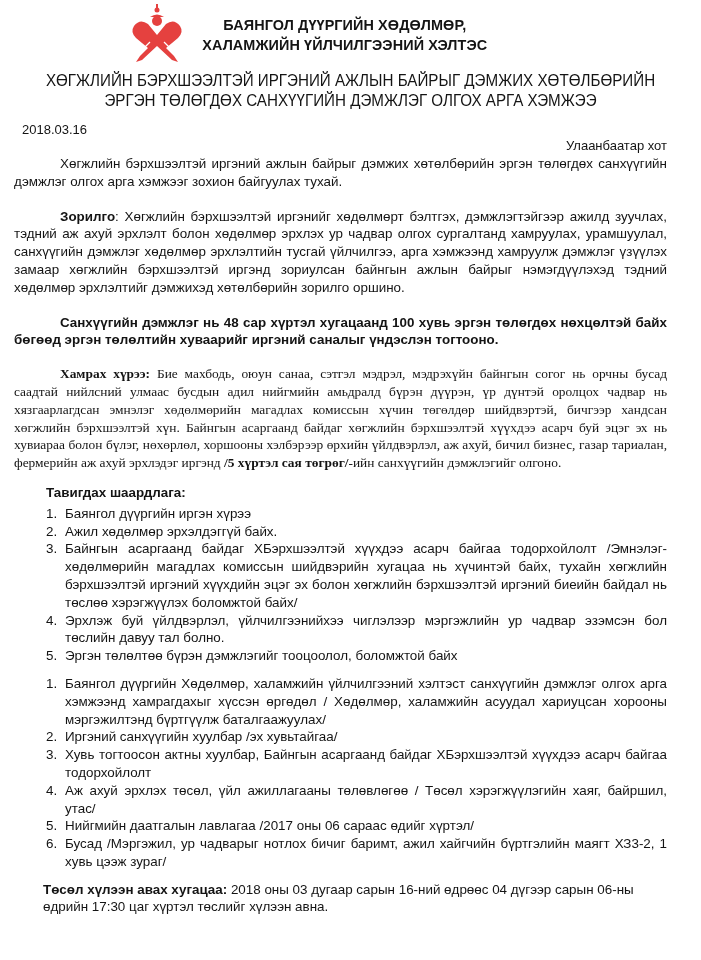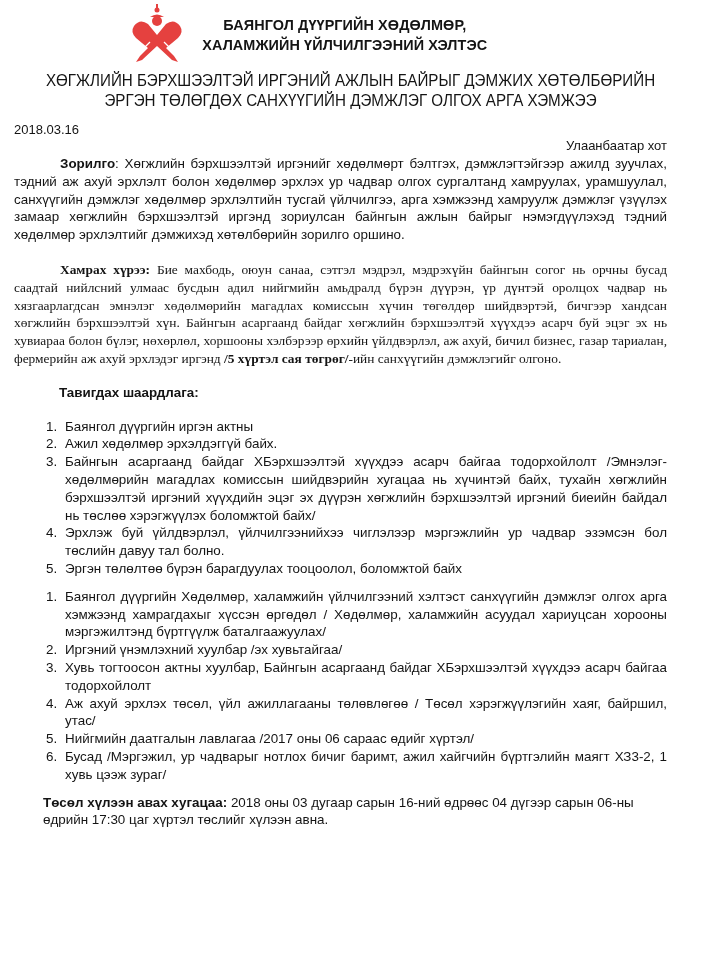--- a/index.html
+++ b/index.html
@@ -13,34 +13,34 @@
       position: absolute; left: 196px; top: 15px; width: 320px;
       font-weight: bold; font-size: 15.5px; line-height: 20px; text-align: center;
       letter-spacing: 0.1px; transform: scaleX(0.93); transform-origin: left top;
     }
     .title {
       position: absolute; left: 0; top: 70px; width: 701px;
       text-align: center; font-size: 16.5px; line-height: 20px;
       transform: scaleX(0.92); transform-origin: center top;
     }
     .meta { position: absolute; top: 122px; left: 14px; width: 653px; font-size: 13px; }
-    .meta .date { position: absolute; left: 0; top: 0; }
+    .meta .date { position: absolute; left: 8px; top: 0; }
     .meta .place { position: absolute; right: 0; top: 16px; }
     .content {
       position: absolute; left: 14px; top: 155px; width: 653px;
       font-size: 13.4px; line-height: 17.8px;
     }
     .content p { margin: 0; text-align: justify; }
     .indent { text-indent: 46px; }
     .p-intro { margin-bottom: 17px !important; }
     .p-goal { margin-bottom: 17px !important; }
     .p-bold { font-weight: bold; margin-bottom: 16px !important; }
     .p-scope { margin-bottom: 12px !important; font-family: Liberation Serif, serif; }
     .sec { padding-left: 29px; }
-    .sec h4 { margin: 16px; font-size: 13.4px; font-weight: bold; line-height: 17.8px; }
+    .sec h4 { margin: 3px; font-size: 13.4px; font-weight: bold; line-height: 17.8px; }
     .sec ol { margin: 0 0 10px 0; padding: 0 0 0 18px; }
     .sec ol li { text-align: justify; padding-left: 4px; }
     .info { padding-left: 29px; }
     .info p { margin: 0; text-align: left; }
     .info .gap { margin-bottom: 12px; }
     b { font-weight: bold; }
   </style>
 </head>
 <body>
 
@@ -67,41 +67,43 @@
     <div>ЭРГЭН ТӨЛӨГДӨХ САНХҮҮГИЙН ДЭМЖЛЭГ ОЛГОХ АРГА ХЭМЖЭЭ</div>
   </div>
 </div>
 
 <div class="meta">
   <span class="date">2018.03.16</span>
   <span class="place">Улаанбаатар хот</span>
 </div>
 
 <div class="content">
+  <p class="indent p-intro">Хөгжлийн бэрхшээлтэй иргэний ажлын байрыг  дэмжих хөтөлбөрийн эргэн төлөгдөх санхүүгийн дэмжлэг олгох арга хэмжээг зохион байгуулах тухай.</p>
 
   <p class="indent p-goal"><b>Зорилго</b><span>: Хөгжлийн бэрхшээлтэй иргэнийг хөдөлмөрт бэлтгэх, дэмжлэгтэйгээр ажилд зуучлах, тэдний аж ахуй эрхлэлт болон хөдөлмөр эрхлэх ур чадвар олгох сургалтанд хамруулах, урамшуулал, санхүүгийн дэмжлэг хөдөлмөр эрхлэлтийн тусгай үйлчилгээ, арга хэмжээнд хамруулж дэмжлэг үзүүлэх замаар хөгжлийн бэрхшээлтэй иргэнд зориулсан байнгын ажлын байрыг нэмэгдүүлэхэд тэдний хөдөлмөр эрхлэлтийг дэмжихэд хөтөлбөрийн зорилго оршино.</span></p>
 
+  <p class="indent p-bold">Санхүүгийн дэмжлэг нь 48 сар хүртэл хугацаанд 100 хувь эргэн төлөгдөх нөхцөлтэй байх бөгөөд эргэн төлөлтийн хуваарийг иргэний саналыг үндэслэн тогтооно.</p>
 
   <p class="indent p-scope"><b>Хамрах хүрээ:</b><span> Бие махбодь, оюун санаа, сэтгэл мэдрэл, мэдрэхүйн байнгын согог нь орчны бусад  саадтай нийлсний улмаас бусдын адил нийгмийн амьдралд бүрэн дүүрэн, үр дүнтэй оролцох чадвар нь хязгаарлагдсан эмнэлэг хөдөлмөрийн магадлах комиссын хүчин төгөлдөр шийдвэртэй, бичгээр хандсан хөгжлийн бэрхшээлтэй хүн. Байнгын асаргаанд байдаг хөгжлийн  бэрхшээлтэй хүүхдээ асарч буй эцэг эх нь хувиараа болон бүлэг, нөхөрлөл, хоршооны хэлбэрээр өрхийн үйлдвэрлэл, аж ахуй, бичил бизнес, газар тариалан, фермерийн аж ахуй эрхлэдэг иргэнд </span><b>/5 хүртэл сая төгрөг/</b><span>-ийн санхүүгийн дэмжлэгийг олгоно.</span></p>
 
   <div class="sec">
     <h4>Тавигдах шаардлага:</h4>
     <ol>
-      <li>Баянгол дүүргийн иргэн актны</li>
+      <li>Баянгол дүүргийн иргэн хүрээ</li>
       <li>Ажил хөдөлмөр эрхэлдэггүй байх.</li>
-      <li>Байнгын асаргаанд байдаг ХБэрхшээлтэй хүүхдээ асарч байгаа тодорхойлолт /Эмнэлэг-хөдөлмөрийн магадлах комиссын шийдвэрийн хугацаа нь хүчинтэй байх, тухайн хөгжлийн бэрхшээлтэй иргэний хүүхдийн эцэг эх дүүрэн хөгжлийн бэрхшээлтэй иргэний биеийн байдал нь төслөө хэрэгжүүлэх боломжтой байх/</li>
+      <li>Байнгын асаргаанд байдаг ХБэрхшээлтэй хүүхдээ асарч байгаа тодорхойлолт /Эмнэлэг-хөдөлмөрийн магадлах комиссын шийдвэрийн хугацаа нь хүчинтэй байх, тухайн хөгжлийн бэрхшээлтэй иргэний хүүхдийн эцэг эх болон хөгжлийн бэрхшээлтэй иргэний биеийн байдал нь төслөө хэрэгжүүлэх боломжтой байх/</li>
       <li>Эрхлэж буй үйлдвэрлэл, үйлчилгээнийхээ чиглэлээр мэргэжлийн ур чадвар эзэмсэн бол төслийн давуу тал болно.</li>
-      <li>Эргэн төлөлтөө бүрэн барагдуулах тооцоолол, боломжтой байх</li>
+      <li>Эргэн төлөлтөө бүрэн дэмжлэгийг тооцоолол, боломжтой байх</li>
     </ol>
   </div>
 
   <div class="sec">
     <ol>
       <li>Баянгол дүүргийн Хөдөлмөр, халамжийн үйлчилгээний хэлтэст санхүүгийн дэмжлэг олгох арга хэмжээнд хамрагдахыг хүссэн өргөдөл / Хөдөлмөр, халамжийн асуудал хариуцсан хорооны мэргэжилтэнд бүртгүүлж баталгаажуулах/</li>
-      <li>Иргэний үнэмлэхний хуулбар /эх хувьтайгаа/</li>
+      <li>Иргэний санхүүгийн хуулбар /эх хувьтайгаа/</li>
       <li>Хувь тогтоосон актны хуулбар, Байнгын асаргаанд байдаг ХБэрхшээлтэй хүүхдээ асарч байгаа тодорхойлолт</li>
       <li>Аж ахуй эрхлэх төсөл, үйл ажиллагааны төлөвлөгөө / Төсөл хэрэгжүүлэгийн хаяг, байршил, утас/</li>
       <li>Нийгмийн даатгалын лавлагаа /2017 оны 06 сараас өдийг хүртэл/</li>
       <li>Бусад /Мэргэжил, ур чадварыг нотлох бичиг баримт, ажил хайгчийн бүртгэлийн маягт ХЗ3-2, 1 хувь цээж зураг/</li>
     </ol>
   </div>
 
   <div class="info">
     <p class="gap"><b>Төсөл хүлээн авах хугацаа:</b><span> 2018 оны 03 дугаар сарын 16-ний өдрөөс 04 дүгээр сарын 06-ны өдрийн 17:30 цаг хүртэл төслийг хүлээн авна.</span></p>
 

